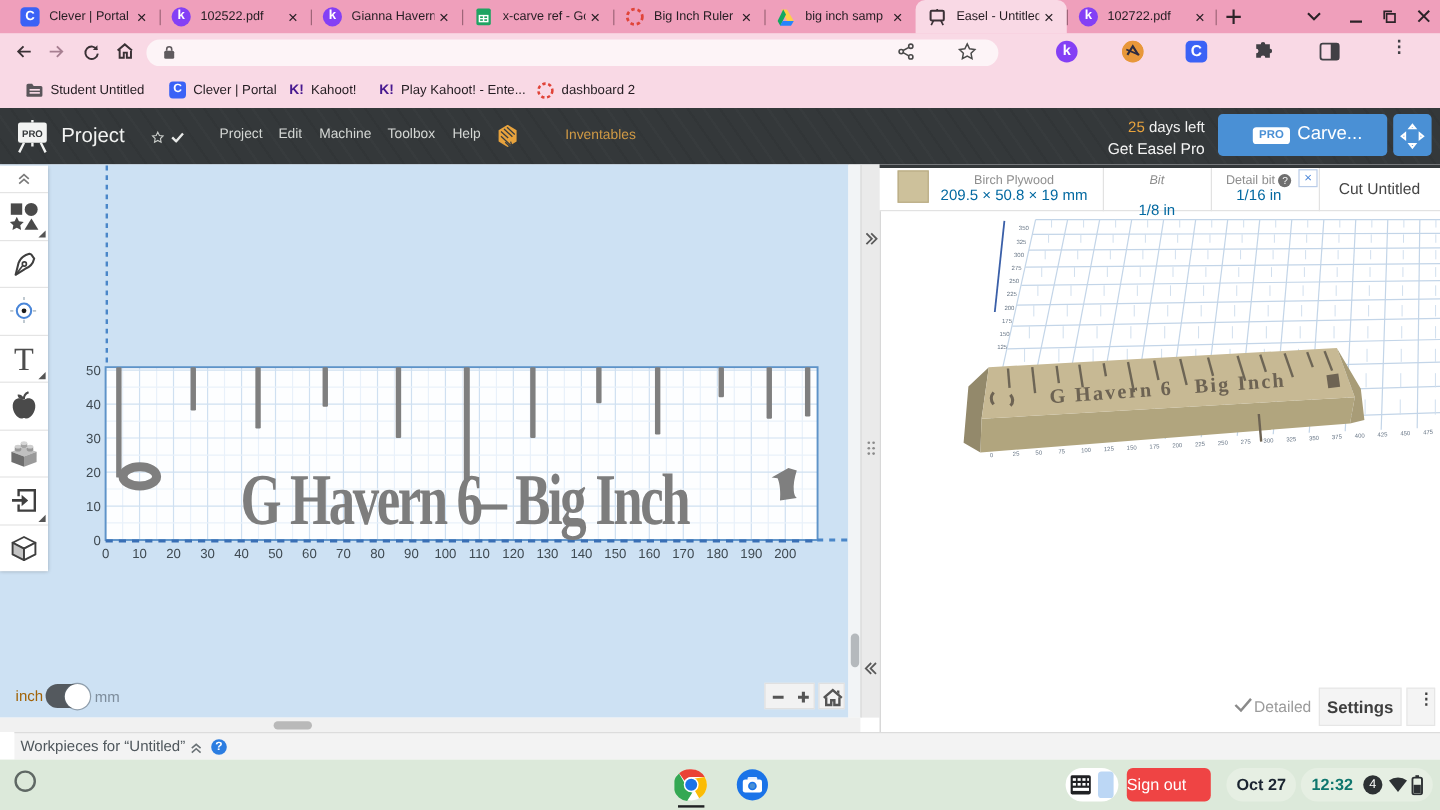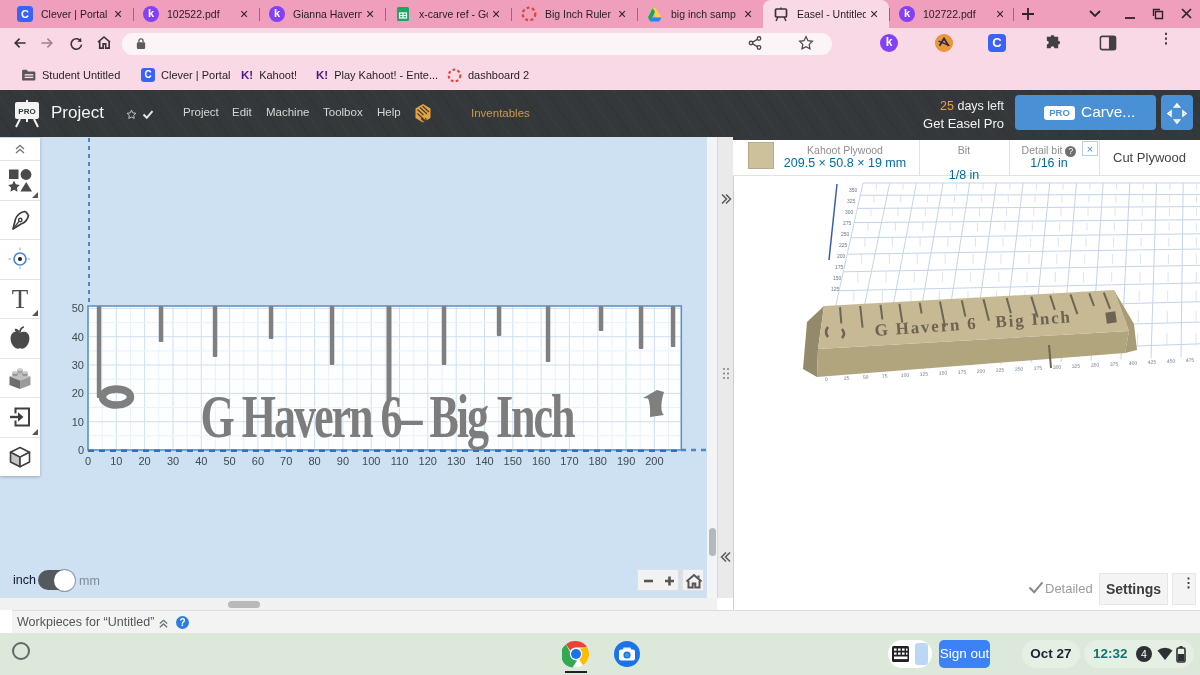--- a/index.html
+++ b/index.html
@@ -54,21 +54,21 @@
 .ib-sep { position:absolute; top:0; width:1px; height:37px; background:#e2e2e2; }
 
 
 #shelf { left:0; top:633px; width:1200px; height:42px; background:#dce9da; }
 .pill { position:absolute; border-radius:14px; }
 
 #simbtn { left:1099px; top:573px; width:69px; height:32px; background:#f4f4f4; border:1px solid #e6e6e6; font-size:14px; font-weight:bold; color:#3e3e3e; text-align:center; line-height:30px;}
 #dotbtn { left:1172px; top:573px; width:24px; height:32px; background:#f4f4f4; border:1px solid #e6e6e6; }
 
 
-#unitrow { left:13px; top:573px; height:16px; font-size:12.5px; color:#0f172a; }
+#unitrow { left:13px; top:573px; height:16px; font-size:12.5px; color:#a16207; }
 </style>
 </head>
 <body>
 
 <div class="abs" id="tabstrip">
 
   <div class="tab" style="left:7px">
       <div class="favi" style="border-radius:3.5px;background:#3b62f6;color:#fff;font-size:11px;font-weight:bold;text-align:center;line-height:16px;">C</div>
       <span class="ttl">Clever | Portal</span>
       <span class="cls">×</span>
@@ -708,31 +708,31 @@
     </svg>
   <div class="abs" style="left:311px;top:444px;font-size:13px;color:#9b9b9b;">Detailed</div>
 </div>
 <div class="abs" id="simbtn">Settings</div>
 <div class="abs" id="dotbtn">
     <div style="margin:6px auto 0;width:4px;color:#3e3e3e;font-size:13px;font-weight:bold;line-height:6.5px;">⋮</div>
   </div>
 
 <div class="abs" id="infobar">
   <div class="abs" style="left:15px;top:3px;width:26px;height:27px;background:#cdc19b;border:1px solid #b9ac84;"></div>
-  <div class="ib-lab" style="left:49px;width:126px;text-align:center;">Kahoot Plywood</div>
+  <div class="ib-lab" style="left:49px;width:126px;text-align:center;">Birch Plywood</div>
   <div class="ib-val" style="left:35px;width:154px;text-align:center;">209.5 × 50.8 × 19 mm</div>
   <div class="ib-sep" style="left:186px"></div>
-  <div class="ib-lab" style="left:186px;width:90px;text-align:center;">Bit</div>
+  <div class="ib-lab" style="left:186px;width:90px;text-align:center;font-style:italic;">Bit</div>
   <div class="ib-val" style="left:186px;width:90px;text-align:center;margin-top:12px;">1/8 in</div>
   <div class="ib-sep" style="left:276px"></div>
   <div class="ib-lab" style="left:276px;width:80px;text-align:center;">Detail bit <span style="display:inline-block;width:11px;height:11px;border-radius:50%;background:#6f6f6f;color:#fff;font-size:8.5px;text-align:center;line-height:11px;vertical-align:0px;">?</span></div>
   <div class="ib-val" style="left:276px;width:80px;text-align:center;">1/16 in</div>
   <div class="abs" style="left:349px;top:2px;width:16px;height:15px;border:1px solid #b9cce8;background:#fff;color:#4a86d8;font-size:11px;text-align:center;line-height:14px;">×</div>
   <div class="ib-sep" style="left:366px"></div>
-  <div class="abs" style="left:366px;top:11px;width:101px;text-align:center;font-size:13px;color:#454545;">Cut Plywood</div>
+  <div class="abs" style="left:366px;top:11px;width:101px;text-align:center;font-size:13px;color:#454545;">Cut Untitled</div>
 </div>
 
 <div class="abs" id="hscroll"></div>
 <div class="abs" id="hthumb"></div>
 <div class="abs" id="wpbar">
   <span style="position:absolute;left:5px;top:4px;">Workpieces for “Untitled”</span>
   <svg style="position:absolute;left:146px;top:7px" width="11" height="11" viewBox="0 0 12 12">
       <path d="M2 10l4-3.5L10 10M2 6l4-3.5L10 6" stroke="#6a7276" stroke-width="1.5" fill="none"></path>
     </svg>
   <div style="position:absolute;left:164px;top:5px;width:13px;height:13px;border-radius:50%;background:#2b7de1;color:#fff;font-size:10px;font-weight:bold;text-align:center;line-height:13px;">?</div>
@@ -770,21 +770,21 @@
           <rect x="2" y="7.5" width="2.6" height="2.2"></rect>
           <rect x="6" y="7.5" width="2.6" height="2.2"></rect>
           <rect x="10" y="7.5" width="2.6" height="2.2"></rect>
           <rect x="14" y="7.5" width="1.5" height="2.2"></rect>
           <rect x="2" y="11.5" width="13.5" height="2.6"></rect>
         </g>
       </svg>
     <div style="position:absolute;right:4px;top:3px;width:13px;height:22px;border-radius:3px;background:#bcd7f5;"></div>
   </div>
 
-  <div class="abs" style="left:939px;top:7px;width:51px;height:28px;border-radius:5px;background:#3b82f6;color:#fff;font-size:13.5px;text-align:center;line-height:28px;">Sign out</div>
+  <div class="abs" style="left:939px;top:7px;width:70px;height:28px;border-radius:5px;background:#ef4444;color:#fff;font-size:13.5px;text-align:left;line-height:28px;">Sign out</div>
   <div class="pill" style="left:1022px;top:7px;width:58px;height:28px;background:#e6efe3;color:#1b2430;font-size:13.5px;font-weight:bold;text-align:center;line-height:28px;">Oct 27</div>
   <div class="pill" style="left:1084px;top:7px;width:110px;height:28px;background:#e6efe3;">
     <span style="position:absolute;left:9px;top:6px;font-size:13.5px;font-weight:bold;color:#0f766e;">12:32</span>
     <div style="position:absolute;left:52px;top:6px;width:16px;height:16px;border-radius:50%;background:#2d3134;color:#fff;font-size:10.5px;text-align:center;line-height:16px;">4</div>
     <svg style="position:absolute;left:73px;top:7px" width="16" height="14" viewBox="0 0 16 14">
         <path d="M8 13L0.5 3.5A12 12 0 0 1 15.5 3.5z" fill="#2d3134"></path>
       </svg>
     <svg style="position:absolute;left:92px;top:5px" width="10" height="18" viewBox="0 0 10 18">
         <rect x="1" y="3" width="8" height="14" rx="1.5" fill="none" stroke="#2d3134" stroke-width="1.6"></rect>
         <rect x="3.5" y="1" width="3" height="2" fill="#2d3134"></rect>

